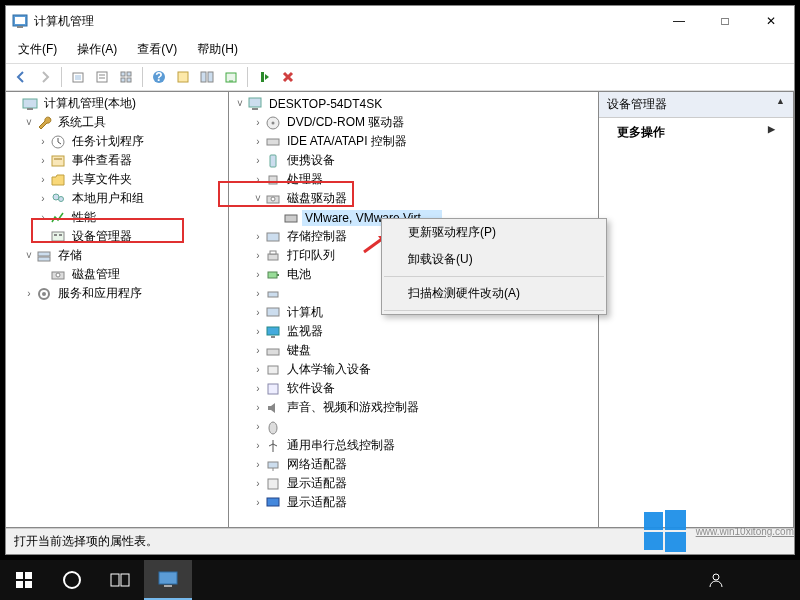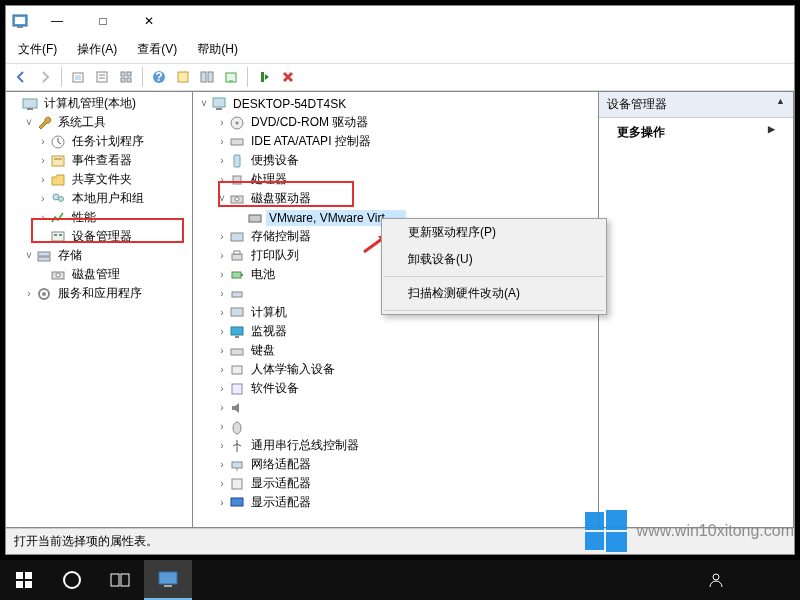--- a/index.html
+++ b/index.html
@@ -16,21 +16,21 @@
 .menubar { display: flex; padding: 2px 4px; gap: 4px; }
 .menubar span { padding: 3px 8px; }
 
 .toolbar { display: flex; align-items: center; padding: 2px 4px; gap: 2px; border-top: 1px solid #ddd; border-bottom: 1px solid #ddd; height: 28px; }
 .tbtn { width: 22px; height: 22px; display: flex; align-items: center; justify-content: center; border: 1px solid transparent; }
 .tsep { width: 1px; height: 20px; background: #ccc; margin: 0 3px; }
 .scroll-ind { position: absolute; right: 1px; top: 32px; bottom: 0; width: 4px; background: linear-gradient(#7dc67d, #5a5); border-radius: 2px; }
 
 .panes { flex: 1; display: flex; border-top: 1px solid #888; min-height: 0; }
 .pane { border: 1px solid #888; margin: -1px 0 0 -1px; overflow: auto; background: #fff; }
-.pane-left { width: 188px; }
+.pane-left { width: 224px; }
 .pane-mid { flex: 1; position: relative; }
 .pane-right { width: 196px; display: flex; flex-direction: column; }
 
 .tree { padding: 2px; }
 .node { display: flex; align-items: center; height: 19px; white-space: nowrap; cursor: default; }
 .node .exp { width: 14px; text-align: center; color: #666; font-size: 10px; }
 .node .exp.none { visibility: hidden; }
 .node .nicon { width: 16px; height: 16px; margin-right: 3px; display: flex; align-items: center; justify-content: center; }
 .node .lbl { padding: 1px 3px; }
 .node.sel-mid .lbl { background: #cce8ff; }
@@ -55,36 +55,37 @@
 
 .taskbar { position: absolute; bottom: 0; left: 0; right: 0; height: 40px; background: #101010; display: flex; align-items: center; color: #fff; }
 .tb-btn { width: 48px; height: 40px; display: flex; align-items: center; justify-content: center; }
 .tb-btn.active { background: #3a3a3a; border-bottom: 2px solid #76b9ed; }
 .tb-right { margin-left: auto; display: flex; align-items: center; padding-right: 60px; }
 
 .watermark { position: absolute; right: 6px; bottom: 46px; display: flex; align-items: center; gap: 8px; opacity: 0.95; z-index: 20; }
 .watermark .wtext { text-align: left; }
 .watermark .w1 { font-size: 22px; color: #4aa3e0; font-weight: bold; }
 .watermark .w1 b { color: #333; }
-.watermark .w2 { font-size: 16px; color: #888; }
+.watermark .w2 { font-size: 10px; color: #888; text-decoration: underline; }
 
 svg { display: block; }
 </style>
 </head>
 <body>
 
 <div class="window">
   <div class="titlebar">
     <span class="ticon">
       <svg width="16" height="16">
           <rect x="1" y="2" width="14" height="11" fill="#5b9bd5" stroke="#2e6ca4"></rect>
           <rect x="3" y="4" width="10" height="7" fill="#fff"></rect>
           <rect x="5" y="13" width="6" height="2" fill="#888"></rect>
         </svg>
     </span>
+    <span class="title">计算机管理</span>
     <div class="winbtns">
       <div class="winbtn">—</div>
       <div class="winbtn">□</div>
       <div class="winbtn close">✕</div>
     </div>
   </div>
 
   <div class="menubar">
     <span>文件(F)</span>
     <span>操作(A)</span>
@@ -430,20 +431,21 @@
             </span>
             <span class="lbl">软件设备</span>
           </div>
         <div class="node" style="padding-left:20px">
             <span class="exp">›</span>
             <span class="nicon">
               <svg width="16" height="16">
                 <path d="M3 6 L6 6 L10 3 L10 13 L6 10 L3 10 Z" fill="#888"></path>
               </svg>
             </span>
+            <span class="lbl">声音、视频和游戏控制器</span>
           </div>
         <div class="node" style="padding-left:20px">
             <span class="exp">›</span>
             <span class="nicon">
               <svg width="16" height="16">
                 <ellipse cx="8" cy="9" rx="4" ry="6" fill="#ddd" stroke="#888"></ellipse>
               </svg>
             </span>
           </div>
         <div class="node" style="padding-left:20px">

